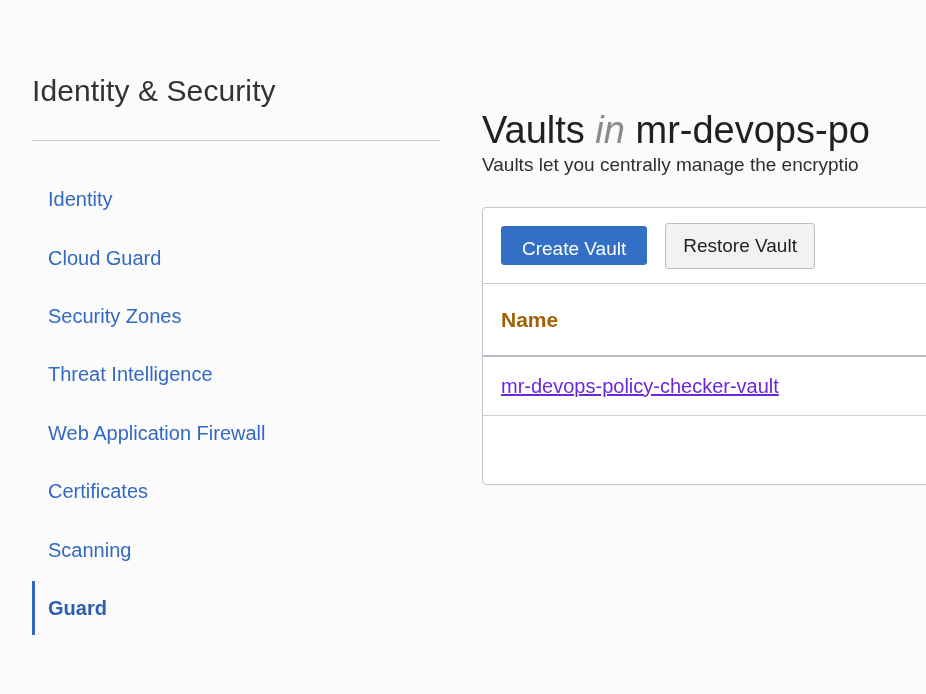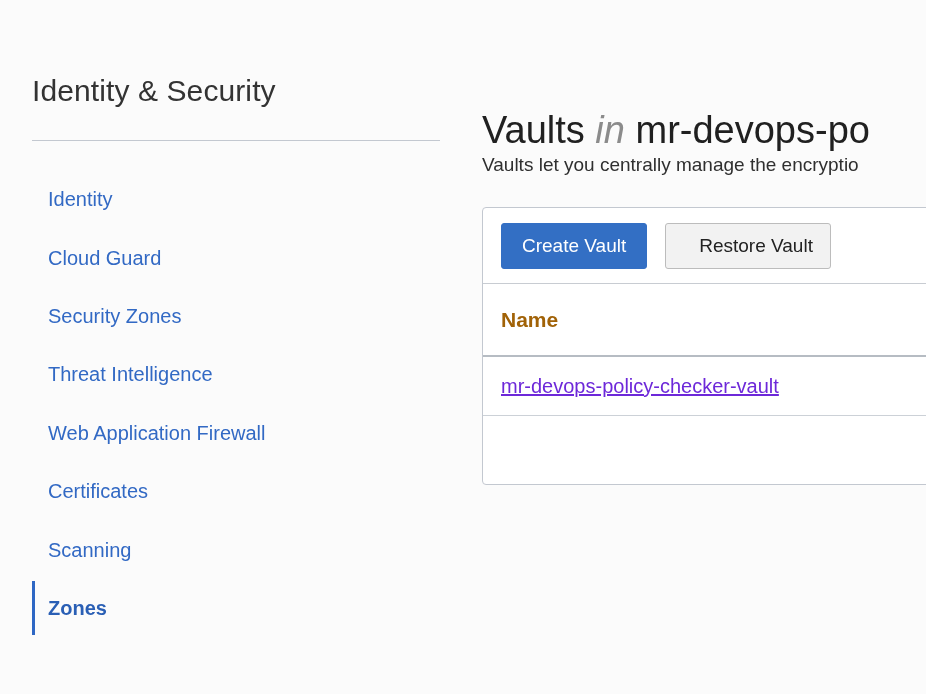--- a/index.html
+++ b/index.html
@@ -151,27 +151,27 @@
     line-height: 1;
     border-radius: 3px;
     cursor: pointer;
     white-space: nowrap;
     box-sizing: border-box;
   }
   .btn-primary {
     background: #336fc4;
     color: #ffffff;
     border: 1px solid #336fc4;
-    padding: 12px 20px 13px 20px;
+    padding: 12px 20px 6px 20px;
   }
   .btn-secondary {
     background: #f2f2f2;
     color: #222222;
     border: 1px solid #bcbcbc;
-    padding: 12px 17px 13px 33px;
+    padding: 12px 17px 13px 17px;
     margin-left: 18px;
   }
   .table-head {
     position: relative;
     height: 73px;
     box-sizing: border-box;
     display: flex;
     align-items: center;
     padding-left: 18px;
     border-bottom: 2px solid #b6bcc3;
@@ -244,21 +244,21 @@
         <span class="nav-label">Certificates</span>
       </div>
 
       <div class="nav-item">
 
         <span class="nav-label">Scanning</span>
       </div>
 
       <div class="nav-item active">
         <span class="active-bar"></span>
-        <span class="nav-label">Zones</span>
+        <span class="nav-label">Guard</span>
       </div>
 
     </div>
   </div>
 
   <div id="main">
 
     <h1 class="page-title"><span>Vaults&nbsp;</span><span class="in-word">in&nbsp;</span><span>mr-devops-po</span></h1>
 
     <div class="page-subtitle">Vaults let you centrally manage the encryptio</div>

